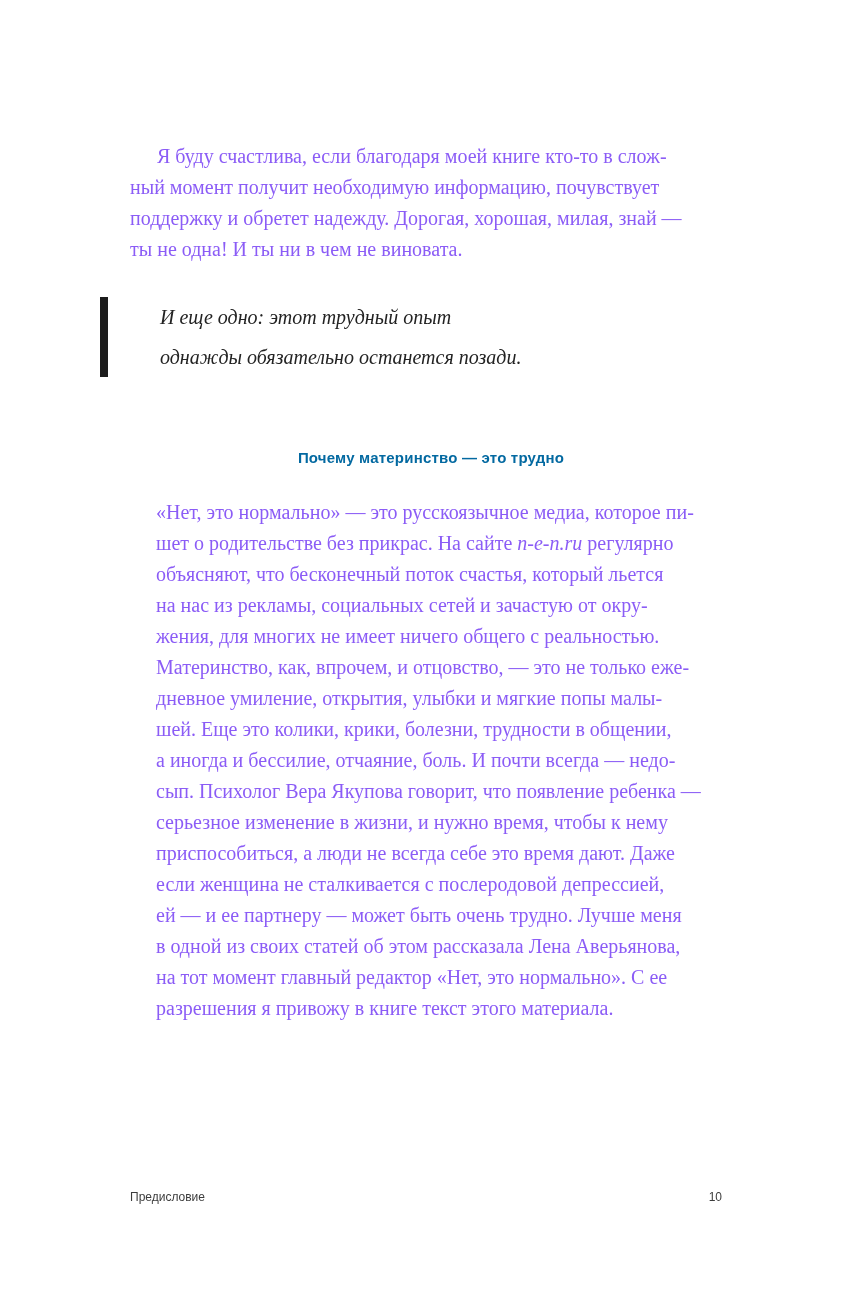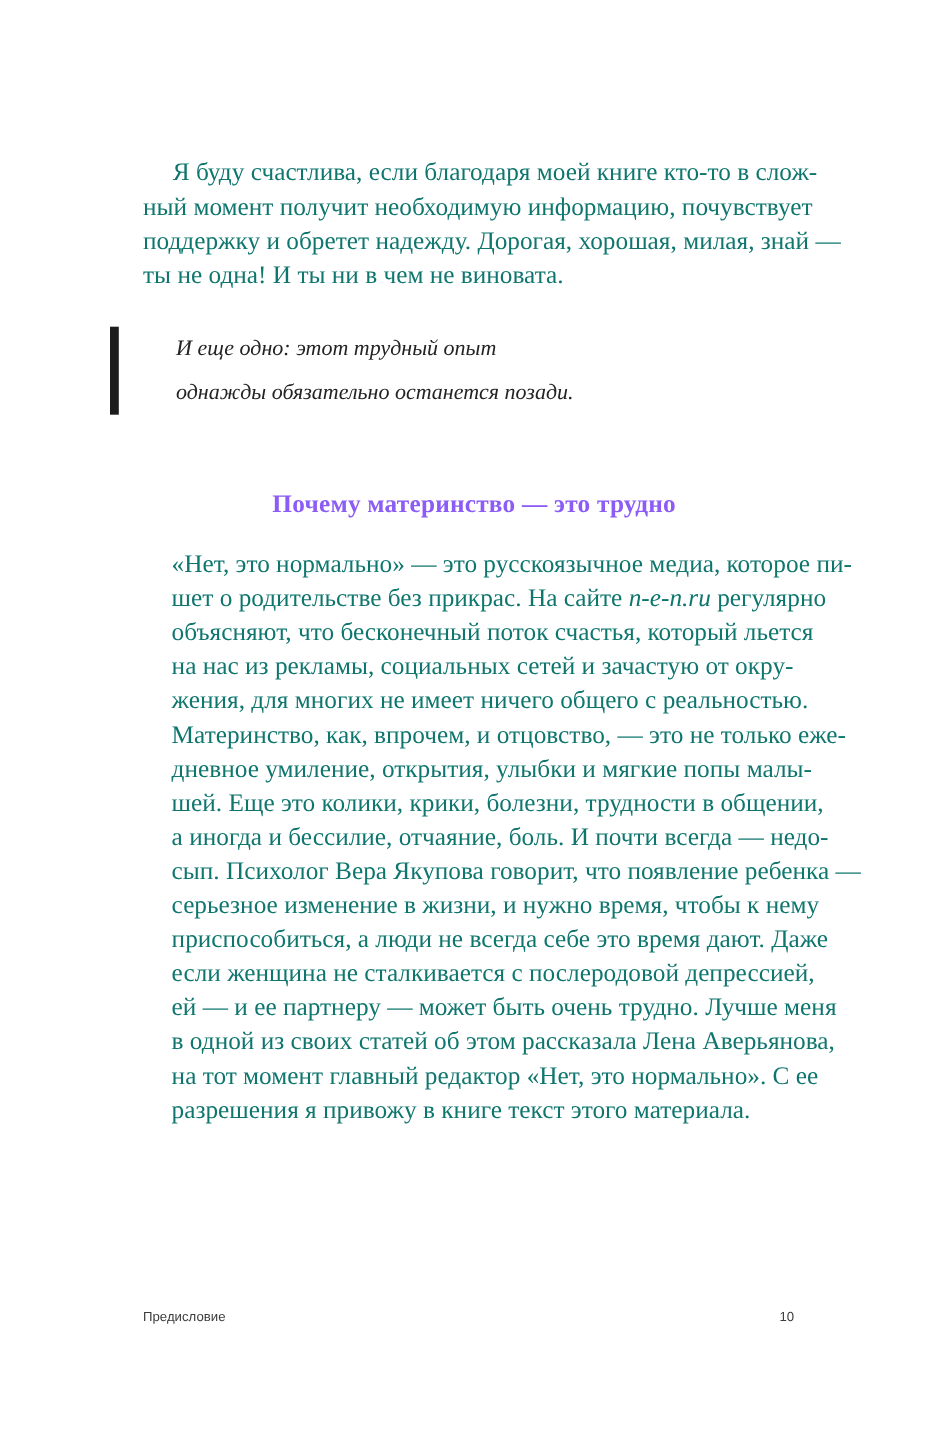--- a/index.html
+++ b/index.html
@@ -14,24 +14,24 @@
     overflow: hidden;
   }
   .content {
     position: absolute;
     left: 130px;
     top: 0;
     width: 602px;
   }
   .body-para {
     white-space: pre;
-    font-size: 23px;
+    font-size: 20px;
     line-height: 31px;
     margin: 0;
-    color: #0f766e;
+    color: #8b5cf6;
   }
   .para-first {
     margin-top: 141px;
     text-indent: 27px;
   }
   .quote {
     display: flex;
     align-items: stretch;
     margin: 32px 0 0 -30px;
   }
@@ -43,26 +43,26 @@
   .quote-text {
     white-space: pre;
     margin: 0 0 0 52px;
     font-style: italic;
     font-size: 20px;
     line-height: 40px;
     color: #232323;
   }
   .section-heading {
     margin: 66px 0 0 0;
-    font-family: Liberation Serif, serif;
+    font-family: Liberation Sans, sans-serif;
     font-weight: 700;
-    font-size: 23px;
+    font-size: 15px;
     line-height: 30px;
     text-align: center;
-    color: #8b5cf6;
+    color: #0369a1;
     letter-spacing: 0.2px;
   }
   .para-main {
     margin-top: 24px;
     margin-left: 26px;
   }
   .page-footer {
     position: absolute;
     left: 130px;
     right: 134px;

